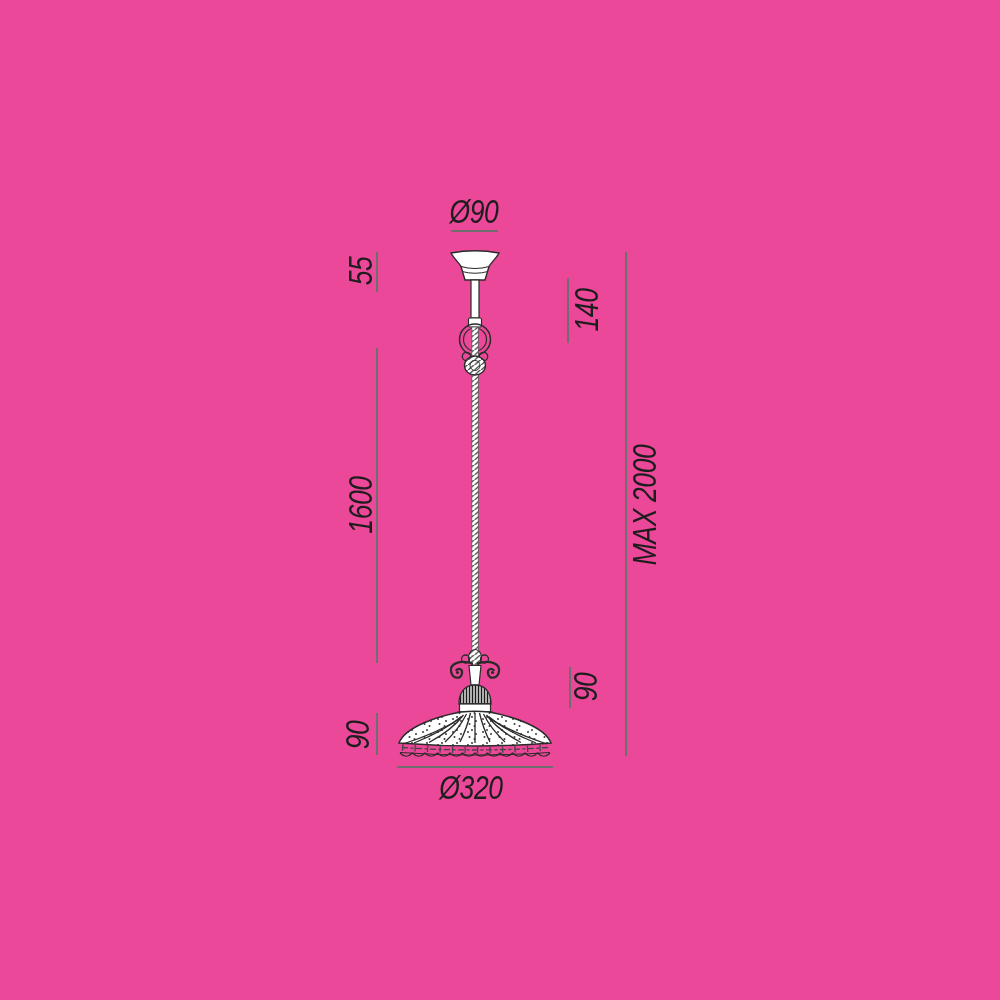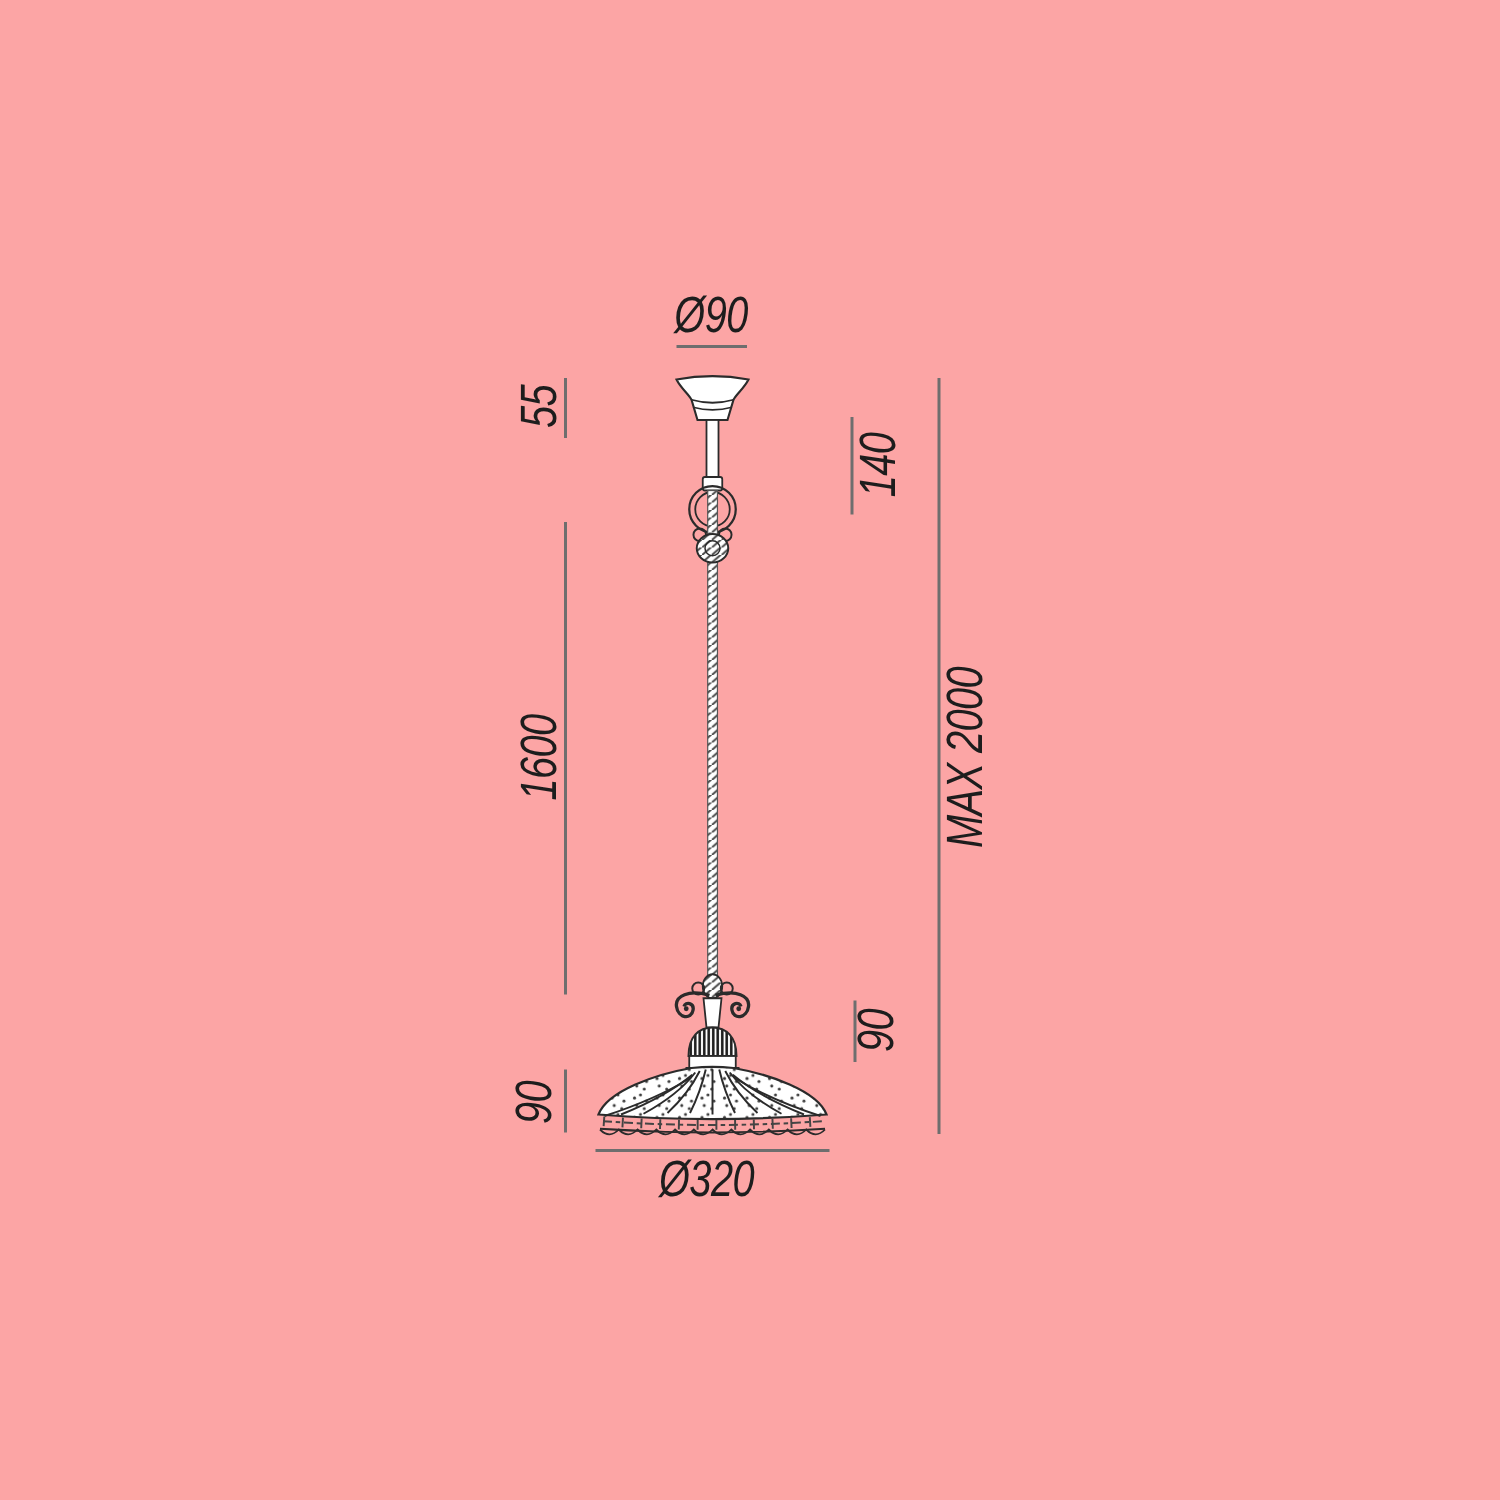--- a/index.html
+++ b/index.html
@@ -1,19 +1,19 @@
 <!DOCTYPE html>
 <html><head>
 <meta charset="utf-8">
 <style>
   html,body{margin:0;padding:0;background:#ffffff;}
   #stage{
     position:relative;
     width:1000px;height:1000px;
-    background:#fca5a5;
+    background:#ec4899;
     overflow:hidden;
     font-family:"Liberation Sans", sans-serif;
   }
   #drawing-svg{position:absolute;left:0;top:0;}
   .dim-label{
     position:absolute;
     font-style:italic;
     font-size:34px;
     font-weight:400;
     color:#1d1d1d;

